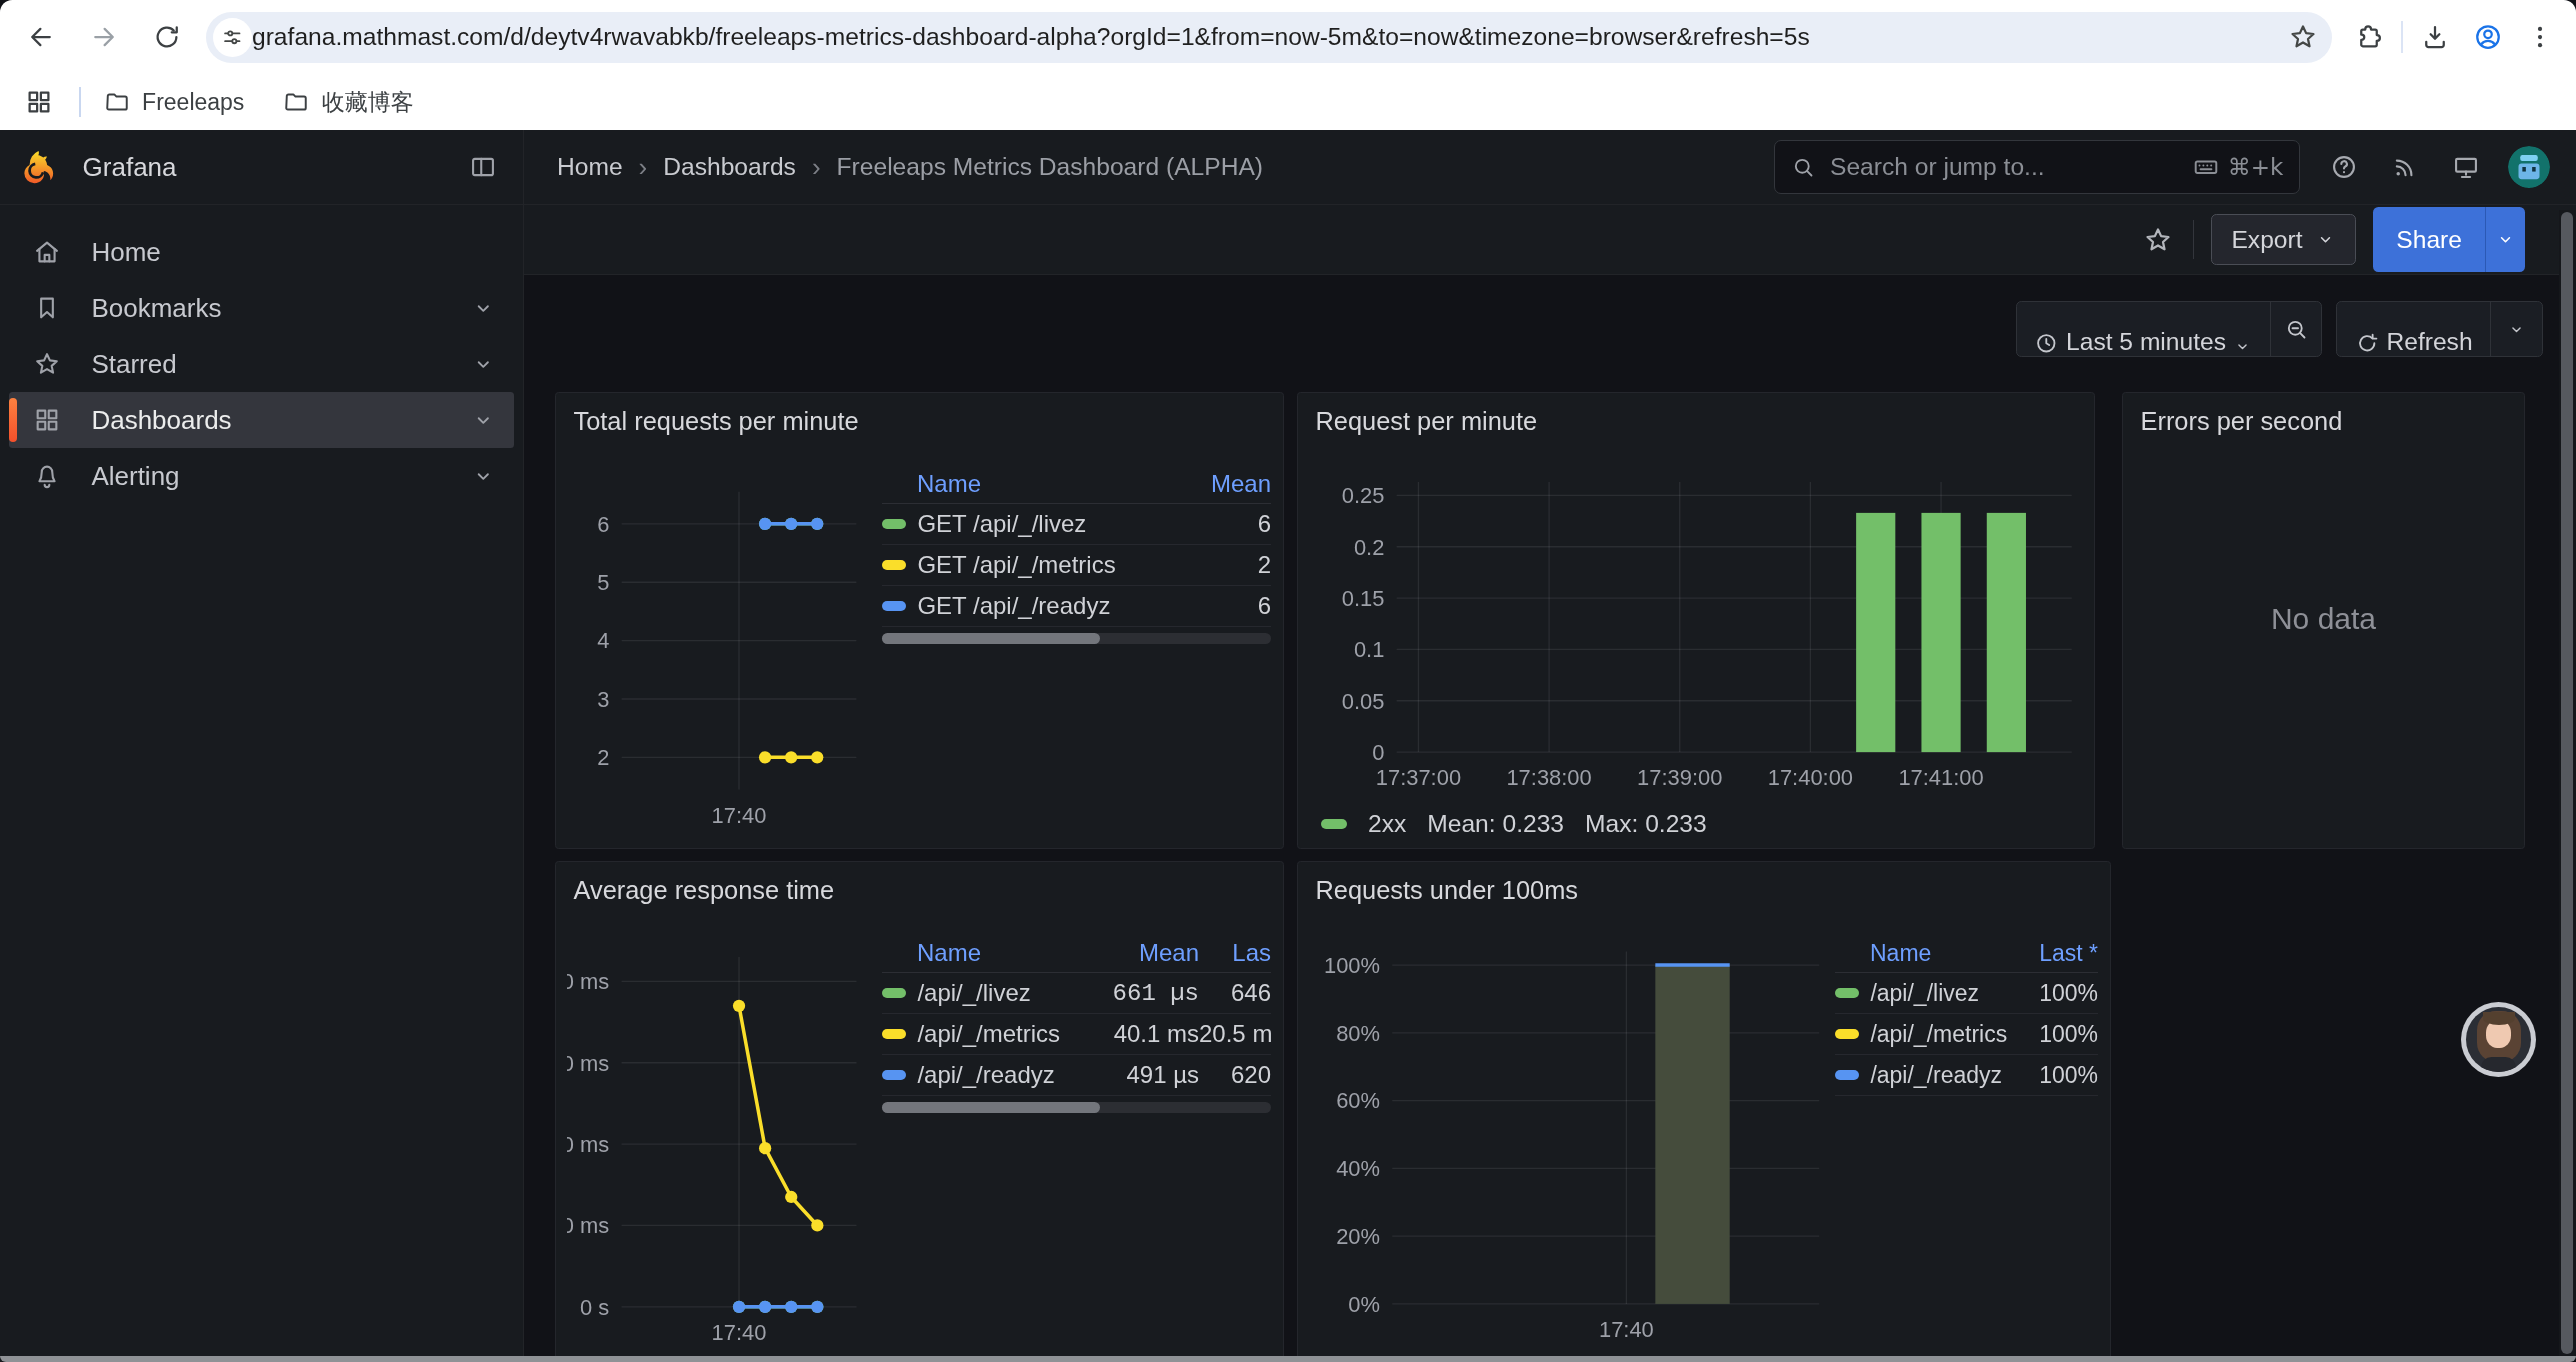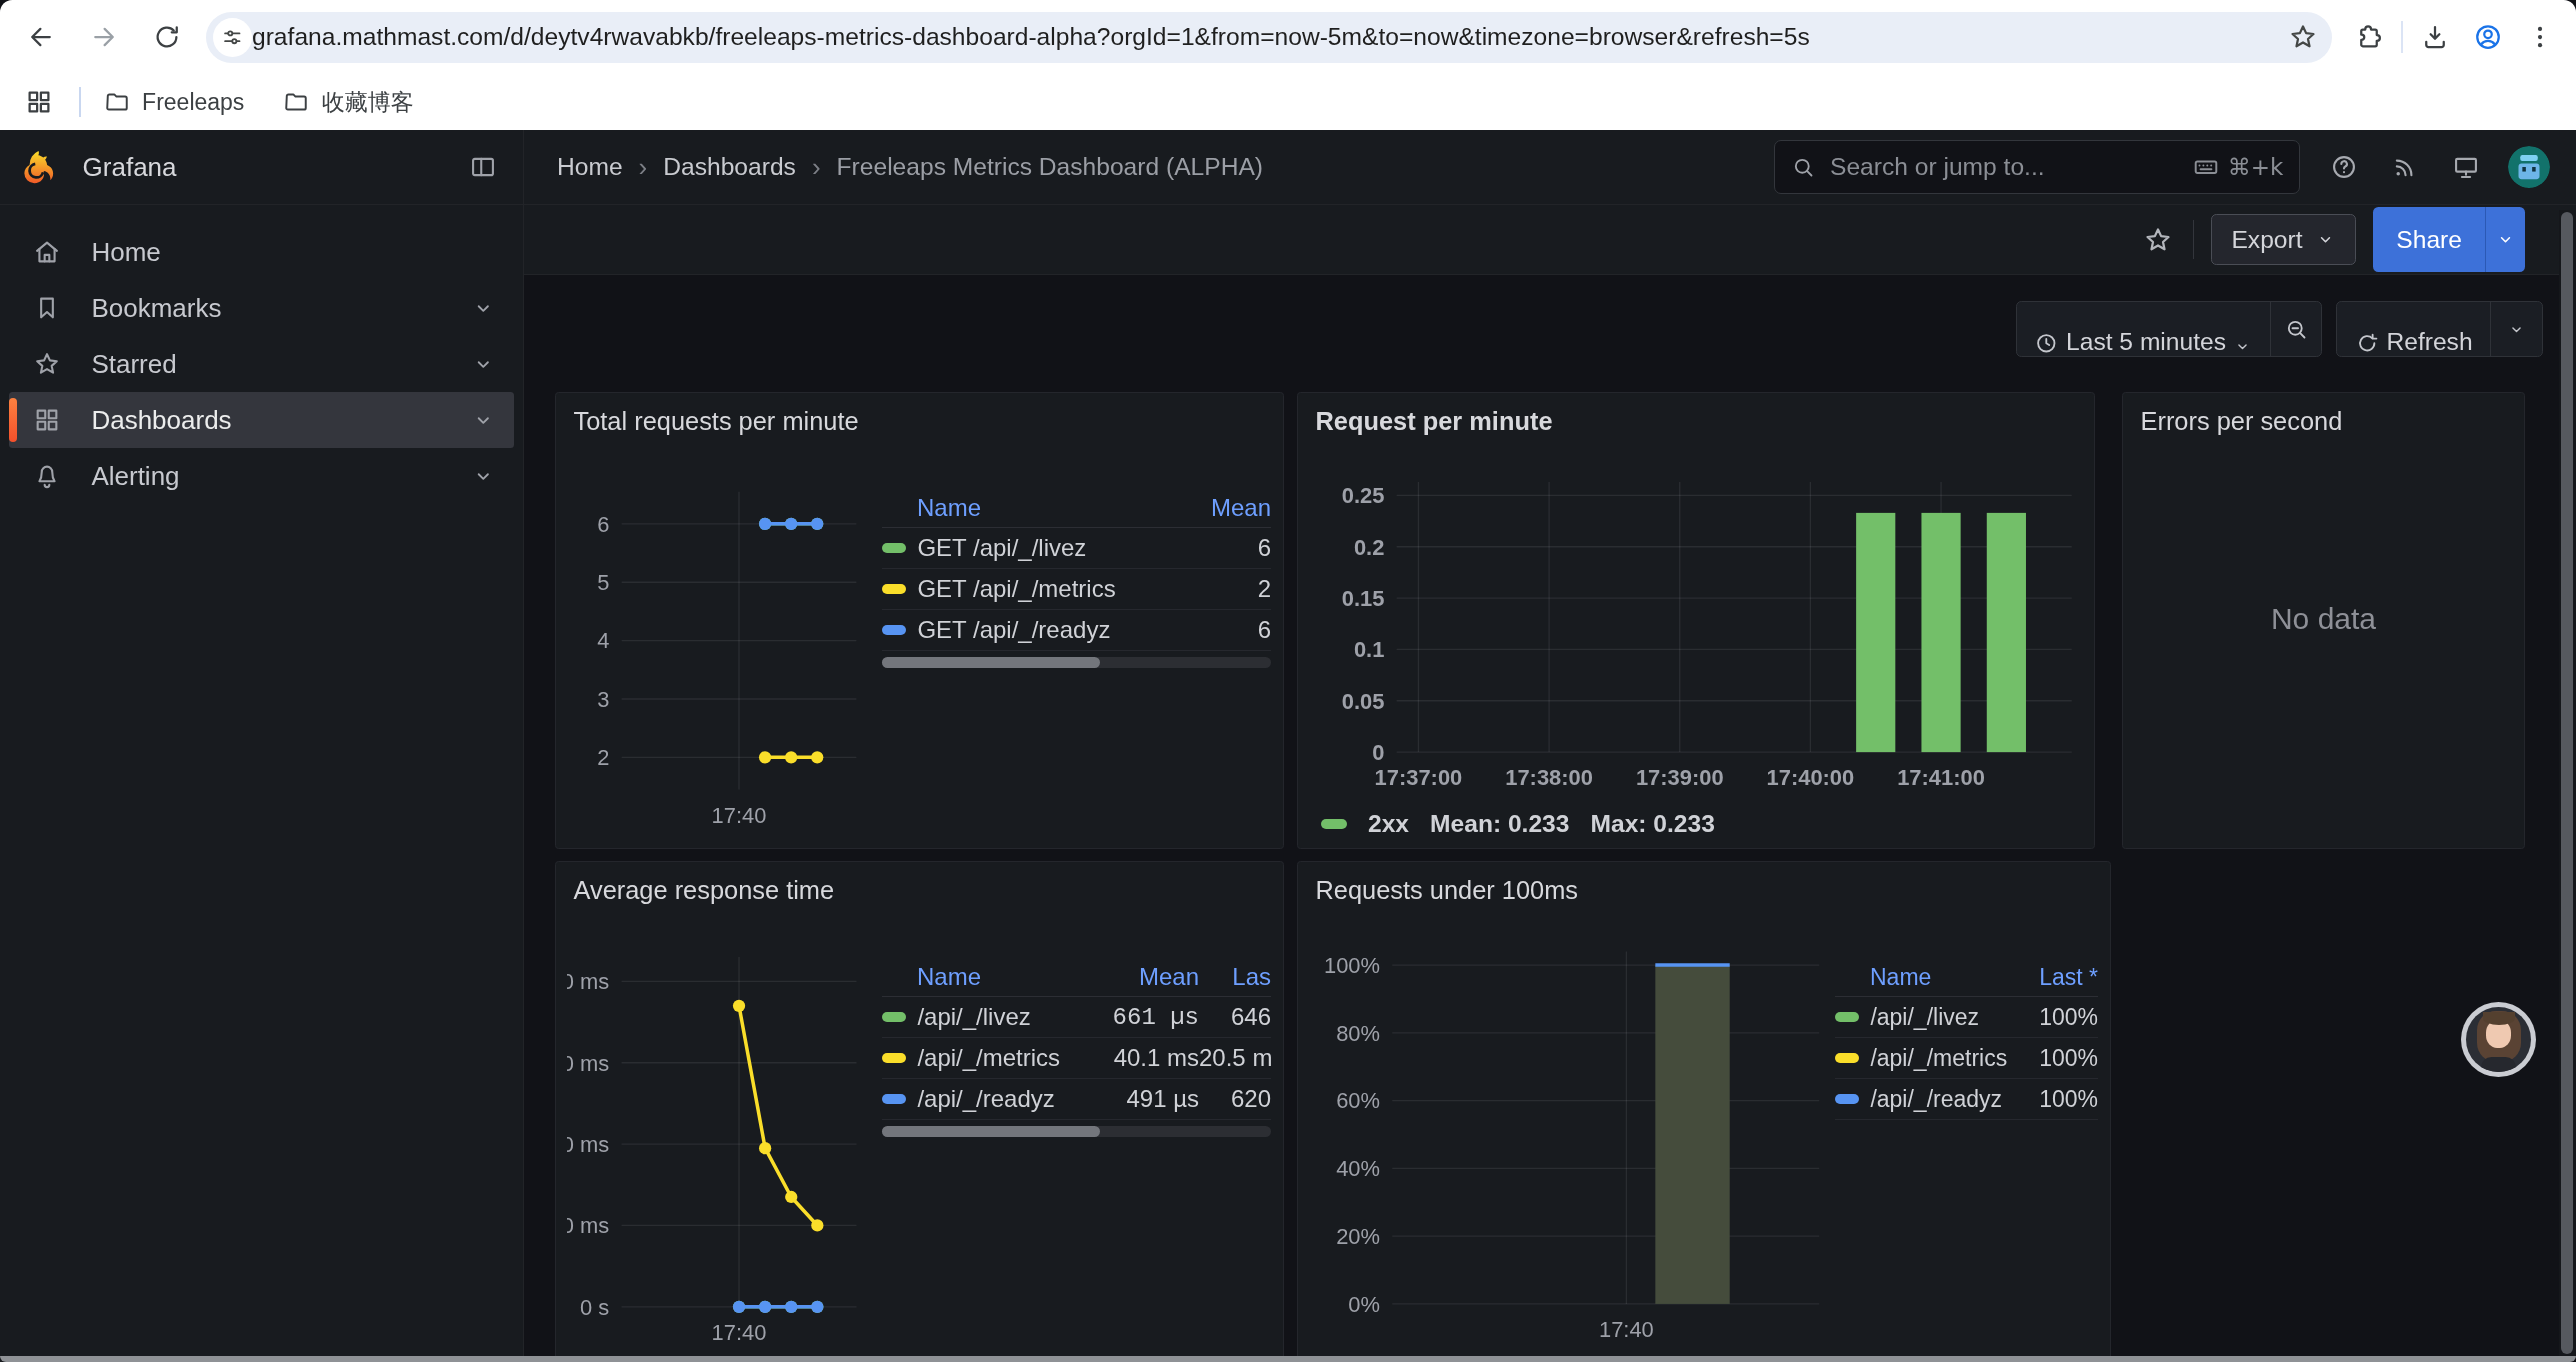--- a/index.html
+++ b/index.html
@@ -98,33 +98,33 @@
   .tp-seg { display:flex; align-items:flex-end; gap:7px; padding:0 17.5px; font-size:24.6px; }
   .tp-seg svg { width:24.6px; height:24.6px; color:#c4c6cc; }
   .tp-sep { width:0.9px; background:#2f3238; }
   .tp-iconseg { width:51px; display:flex; align-items:center; justify-content:center; }
   .tp-iconseg svg { width:24.6px; height:24.6px; color:#c4c6cc; }
 
   .panel { position:absolute; background:#181b1f; border:0.9px solid #24262c; border-radius:3.5px; }
   .panel-title { position:absolute; top:14px; left:17.5px; font-size:25.4px; color:#d8d9dd;
     white-space:nowrap; }
   #panel-0 { left:31px;  top:117px; width:729px; height:457px; }
-  #panel-1 { left:773px; top:117px; width:798px; height:457px;font-weight:bold; }
+  #panel-1 { left:773px; top:117px; width:798px; height:457px; }
   #panel-2 { left:1598px;top:117px; width:403px; height:457px; }
   #panel-3 { left:31px;  top:586px; width:729px; height:574px; }
   #panel-4 { left:773px; top:586px; width:814px; height:574px; }
   .chart-box { position:absolute; }
   #chart-0 { left:10.5px; top:83px; width:316px; height:359px; }
   #chart-1 { left:10.5px; top:75px; width:789px; height:335px; }
   #chart-2 { left:10.5px; top:81px; width:316px; height:412px; }
   #chart-3 { left:10.5px; top:77px; width:526px; height:416px; }
   .no-data { position:absolute; left:0; right:0; top:46%; text-align:center; color:#8e9097;
     font-size:30px; }
 
-  .legend { position:absolute; font-size:24px; color:#d0d2d7;margin-top:24px; }
+  .legend { position:absolute; font-size:24px; color:#d0d2d7; }
   #legend-0 { left:326px; top:72px; width:389px; }
   #legend-3 { left:326px; top:72px; width:389px; }
   #legend-4 { left:537px; top:72px; width:263px; font-size:23px; }
   .lg-head { display:flex; align-items:center; height:39px; border-bottom:0.9px solid #2c2e34;
     color:#6e9fff; }
   .lg-head .lg-nm-h { flex:1; padding-left:35px; }
   .lg-head .lg-v-h { text-align:right; flex:0 0 auto; }
   .lg-row { display:flex; align-items:center; height:41px; border-bottom:0.9px solid #26282e; }
   .lg-sw { width:24px; height:9.6px; border-radius:5.3px; margin-right:11.4px; flex:0 0 auto; }
   .lg-nm { flex:1; white-space:nowrap; overflow:hidden; }

